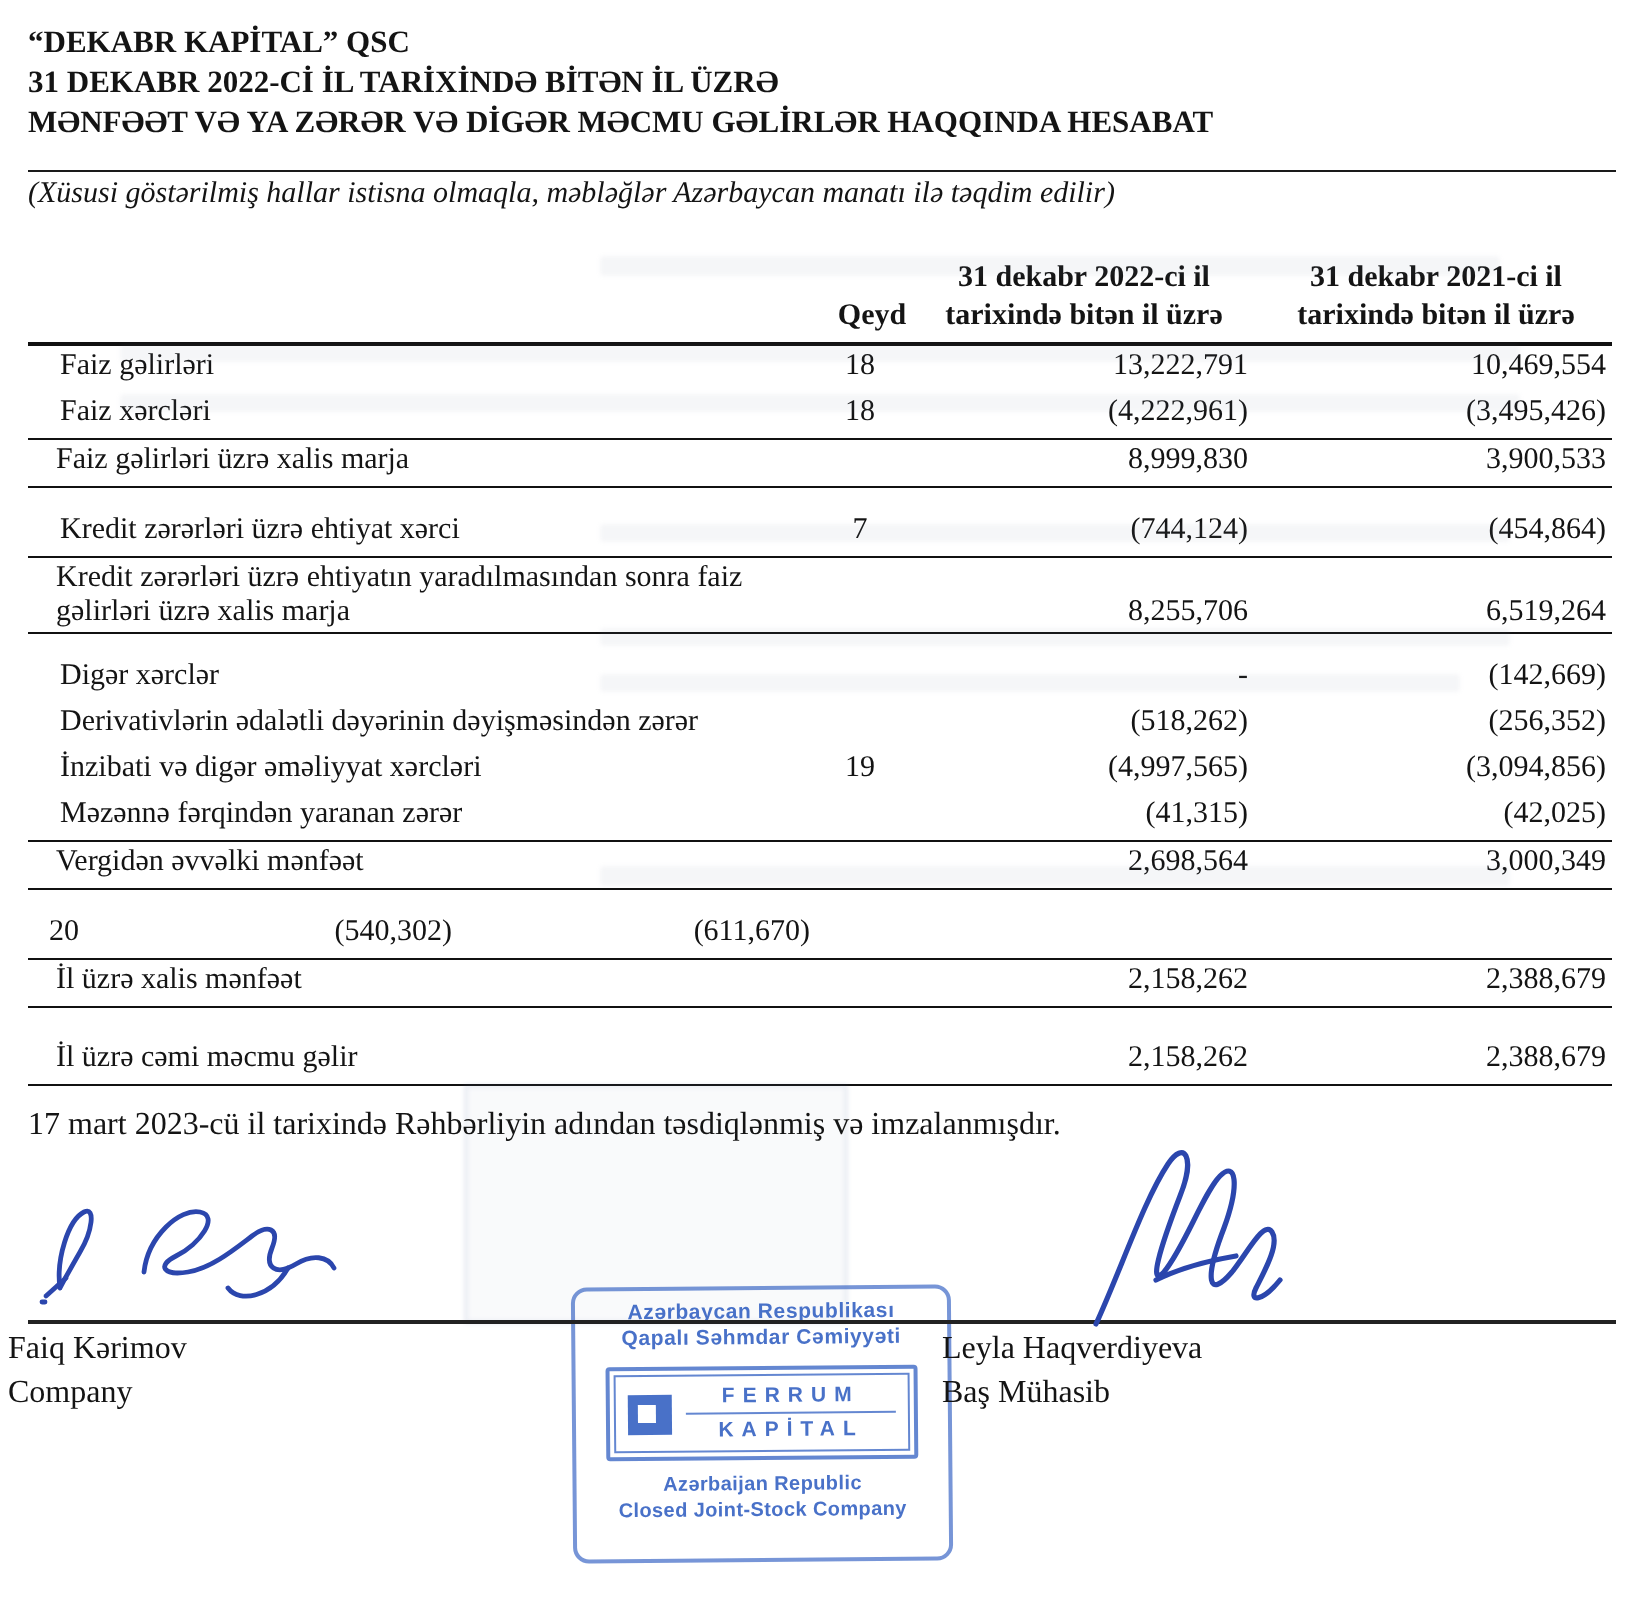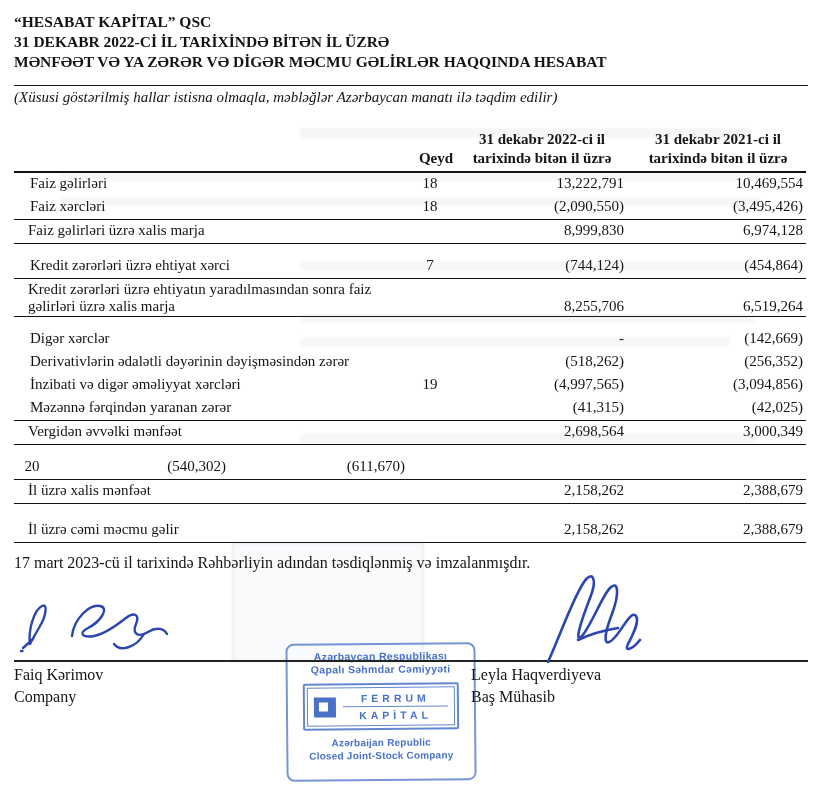--- a/index.html
+++ b/index.html
@@ -44,21 +44,21 @@
   .c-v     { width: 176px; text-align: right; padding-right: 3px; }
   .th-year { width: 176px; text-align: center; }
 
   
   .bottom { position: absolute; left: 0; top: 548px; width: 824px; height: 264px; padding-left: 19px; }
   .approval { position: absolute; left: 14px; top: 6px; font-size: 16px; }
 
   .sig-rule { position: absolute; left: 14px; top: 112px; width: 794px; height: 1.5px; background: #222; z-index: 2; }
 
   .sig-block { position: absolute; top: 116px; font-size: 16px; line-height: 1.38; z-index: 3; }
-  .sig-left  { left: 14px; font-family: Liberation Serif, serif; }
+  .sig-left  { left: 4px; font-family: Liberation Serif, serif; }
   .sig-right { left: 449px; margin-left: 22px; }
 
   .sig-svg { position: absolute; z-index: 4; }
   .sig-svg.left  { left: 16px;  top: 34px; }
   .sig-svg.right { left: 520px; top: 22px; }
 
   
   .stamp {
     position: absolute; left: 286px; top: 95px;
     width: 190px; height: 138px;
@@ -100,21 +100,21 @@
   <div class="ghost" style="left:300px; top:128px; width:450px; height:10px;"></div>
   <div class="ghost" style="left:60px;  top:172px; width:700px; height:9px;"></div>
   <div class="ghost" style="left:60px;  top:197px; width:700px; height:9px;"></div>
   <div class="ghost" style="left:300px; top:262px; width:455px; height:9px;"></div>
   <div class="ghost" style="left:300px; top:314px; width:455px; height:9px;"></div>
   <div class="ghost" style="left:300px; top:337px; width:430px; height:9px;"></div>
   <div class="ghost" style="left:300px; top:433px; width:455px; height:10px;"></div>
   <div class="ghost-stamp" style="left:232px; top:542px; width:188px; height:116px;"></div>
 
   <div class="doc-header">
-    <div class="h-line">“HESABAT KAPİTAL” QSC</div>
+    <div class="h-line">“DEKABR KAPİTAL” QSC</div>
     <div class="h-line">31 DEKABR 2022-Cİ İL TARİXİNDƏ BİTƏN İL ÜZRƏ</div>
     <div class="h-line">MƏNFƏƏT VƏ YA ZƏRƏR VƏ DİGƏR MƏCMU GƏLİRLƏR HAQQINDA HESABAT</div>
     <div class="doc-note">(Xüsusi göstərilmiş hallar istisna olmaqla, məbləğlər Azərbaycan manatı ilə təqdim edilir)</div>
   </div>
 
   <div class="fin-table">
     <div class="thead">
       <div class="c-label"></div>
       <div class="th-qeyd">Qeyd</div>
       <div class="th-year">31 dekabr 2022-ci il tarixində bitən il üzrə</div>
@@ -123,28 +123,28 @@
 
     <div class="trow">
       <div class="c-label">Faiz gəlirləri</div>
       <div class="c-qeyd">18</div>
       <div class="c-v">13,222,791</div>
       <div class="c-v">10,469,554</div>
     </div>
     <div class="trow bb">
       <div class="c-label">Faiz xərcləri</div>
       <div class="c-qeyd">18</div>
-      <div class="c-v">(2,090,550)</div>
+      <div class="c-v">(4,222,961)</div>
       <div class="c-v">(3,495,426)</div>
     </div>
     <div class="trow bold bb">
       <div class="c-label">Faiz gəlirləri üzrə xalis marja</div>
       <div class="c-qeyd"></div>
       <div class="c-v">8,999,830</div>
-      <div class="c-v">6,974,128</div>
+      <div class="c-v">3,900,533</div>
     </div>
 
     <div class="tspacer"></div>
 
     <div class="trow bb">
       <div class="c-label">Kredit zərərləri üzrə ehtiyat xərci</div>
       <div class="c-qeyd">7</div>
       <div class="c-v">(744,124)</div>
       <div class="c-v">(454,864)</div>
     </div>

